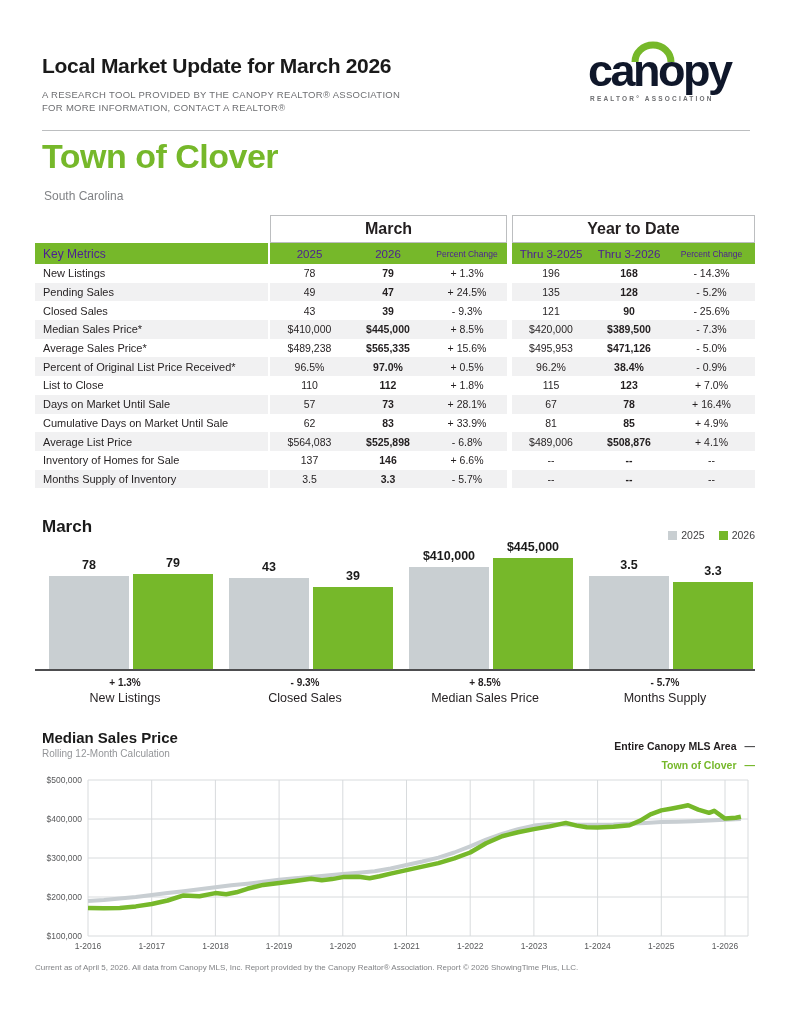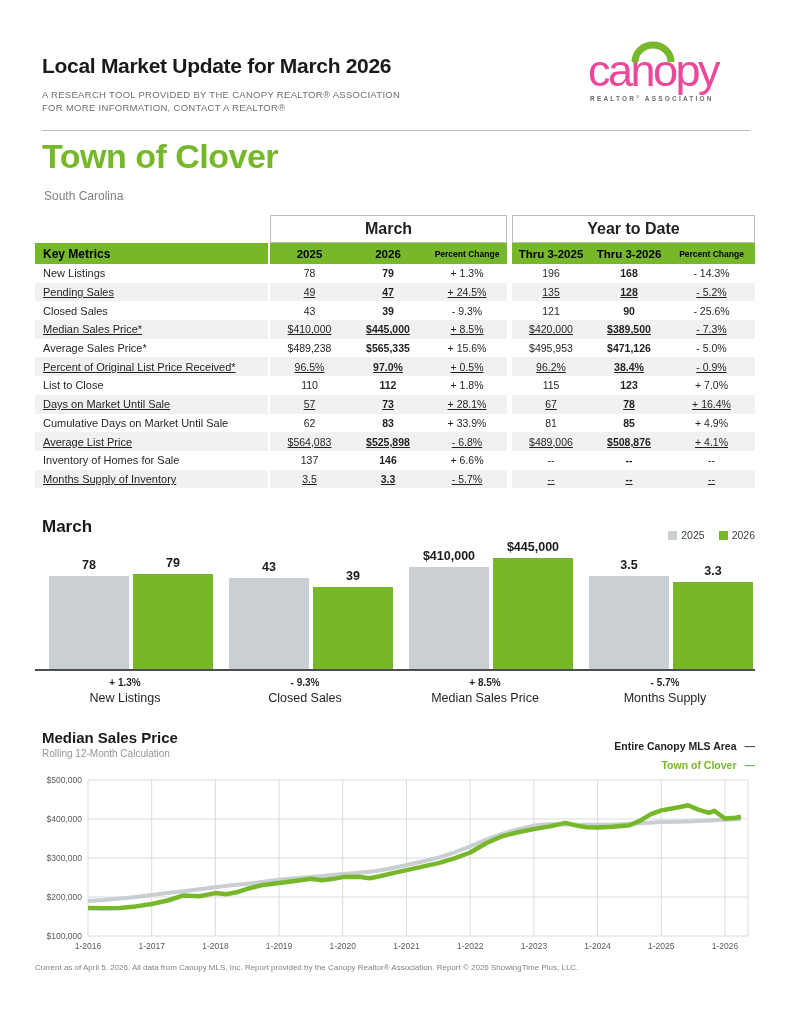--- a/index.html
+++ b/index.html
@@ -7,40 +7,40 @@
   body { font-family:"Liberation Sans", sans-serif; }
   #page {
     position:relative; width:791px; height:1024px; background:#ffffff;
     margin:0 auto; overflow:hidden; color:#231f20;
   }
   
   .doc-title { position:absolute; left:42px; top:54px; font-size:21px; font-weight:bold; letter-spacing:-0.3px; color:#1a1a1a; }
   .doc-sub { position:absolute; left:42px; font-size:9.5px; color:#6d6e71; letter-spacing:0.3px; }
   .sub1 { top:89px; } .sub2 { top:102px; }
   .logo { position:absolute; left:588px; top:42px; width:165px; height:70px; }
-  .logo-word { position:absolute; left:0; top:6px; font-size:45px; font-weight:normal; letter-spacing:-2.5px; color:#ec4899; line-height:1; }
+  .logo-word { position:absolute; left:0; top:6px; font-size:45px; font-weight:bold; letter-spacing:-2.5px; color:#0f172a; line-height:1; }
   .logo-arc { position:absolute; left:42px; top:-6px; width:46px; height:28px; }
   .logo-tag { position:absolute; left:2px; top:53px; font-size:6.5px; font-weight:bold; letter-spacing:2.2px; color:#6d6e71; white-space:nowrap; }
   .header-rule { position:absolute; left:42px; top:130px; width:708px; height:1px; background:#bcbec0; }
   .area-name { position:absolute; left:42px; top:137px; font-size:34px; font-weight:bold; letter-spacing:-0.5px; color:#76b82a; }
   .area-state { position:absolute; left:44px; top:189px; font-size:12px; color:#808285; }
   
   .tbl { position:absolute; left:35px; top:215px; width:720px; font-size:11px; }
   .tbl-grouphead { display:grid; grid-template-columns:235px 237px 5px 243px; height:28px; }
   .gh-box { border:1px solid #bcbec0; display:flex; align-items:center; justify-content:center; font-size:16px; font-weight:bold; background:#fff; }
   .tbl-greenrow { display:grid; grid-template-columns:235px 79px 78px 80px 5px 78px 78px 87px; height:21px; background:#fff; }
-  .g-cell { background:#76b82a; color:#000000; font-weight:bold; display:flex; align-items:center; justify-content:center; font-size:11.5px; }
+  .g-cell { background:#76b82a; color:#4c1d95; font-weight:normal; display:flex; align-items:center; justify-content:center; font-size:11.5px; }
   .g-label { justify-content:flex-start; padding-left:8px; font-size:12px; border-right:2px solid #fff; }
   .g-small { font-size:8.5px; }
   .g-gap { background:#fff; }
   .t-row { display:grid; grid-template-columns:235px 79px 78px 80px 5px 78px 78px 87px; height:18.7px; }
   .t-row .cell { display:flex; align-items:center; justify-content:center; background:#fff; font-size:10.5px; color:#231f20; }
   .t-row .lbl { justify-content:flex-start; padding-left:8px; font-size:11px; border-right:2px solid #fff; }
   .t-row .gap { background:#fff !important; }
-  .t-row.alt .cell { background:#f1f1f2;text-decoration:underline; }
+  .t-row.alt .cell { background:#f1f1f2; }
   .t-row.alt .gap { background:#fff !important; }
   .t-row .b { font-weight:bold; }
   .tbl-foot { margin-top:5px; font-size:7.5px; color:#6d6e71; padding-left:1px; }
   
   .bar-title { position:absolute; left:42px; top:517px; font-size:17px; font-weight:bold; color:#1a1a1a; }
   .bar-legend { position:absolute; top:529px; right:36px; display:flex; gap:14px; font-size:10.5px; color:#414042; align-items:center; }
   .bar-legend .item { display:flex; align-items:center; gap:4px; }
   .sw { width:9px; height:9px; display:inline-block; }
   .bars-area { position:absolute; left:35px; top:540px; width:720px; height:130px; }
   .bar { position:absolute; bottom:0; width:80px; }

